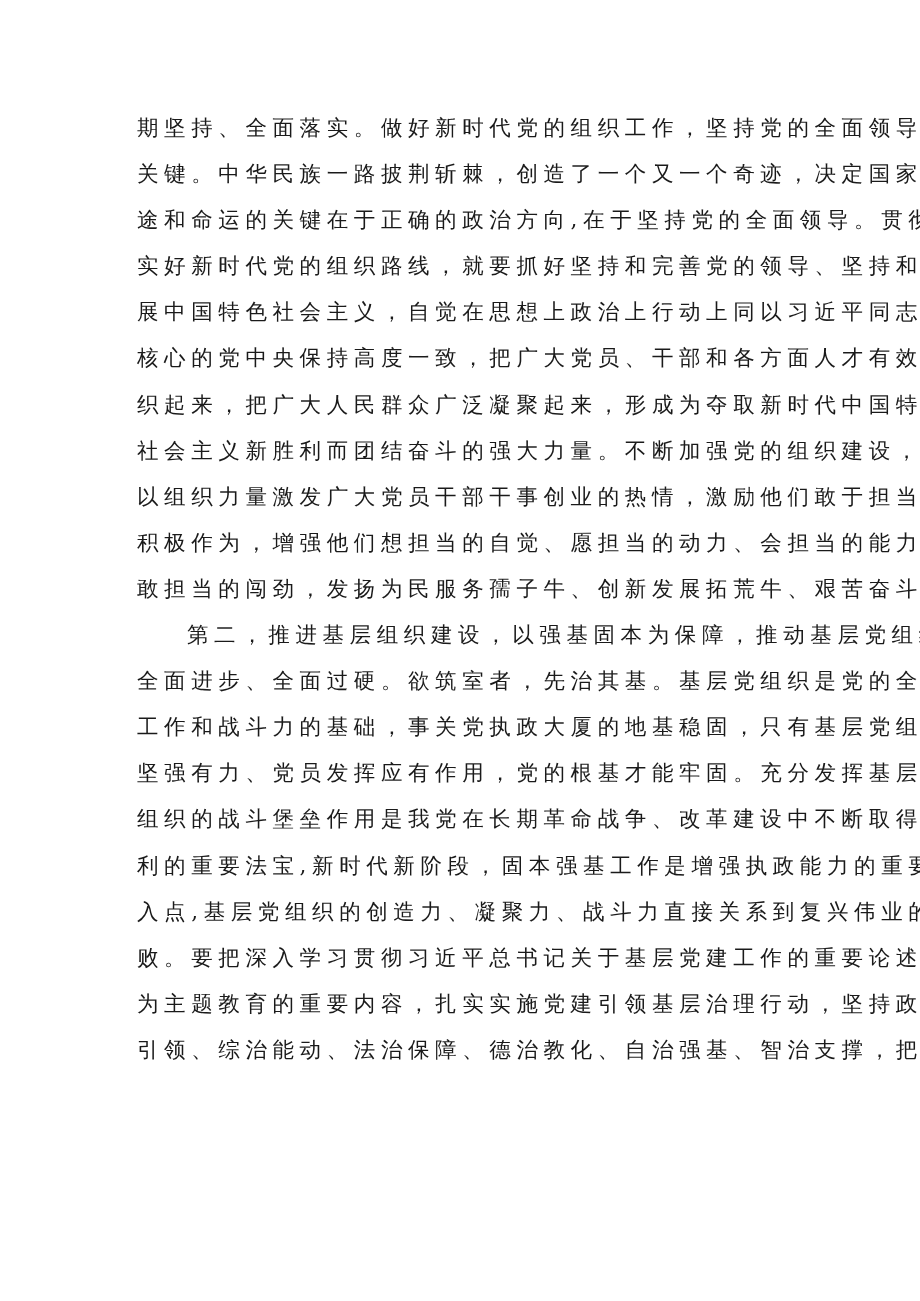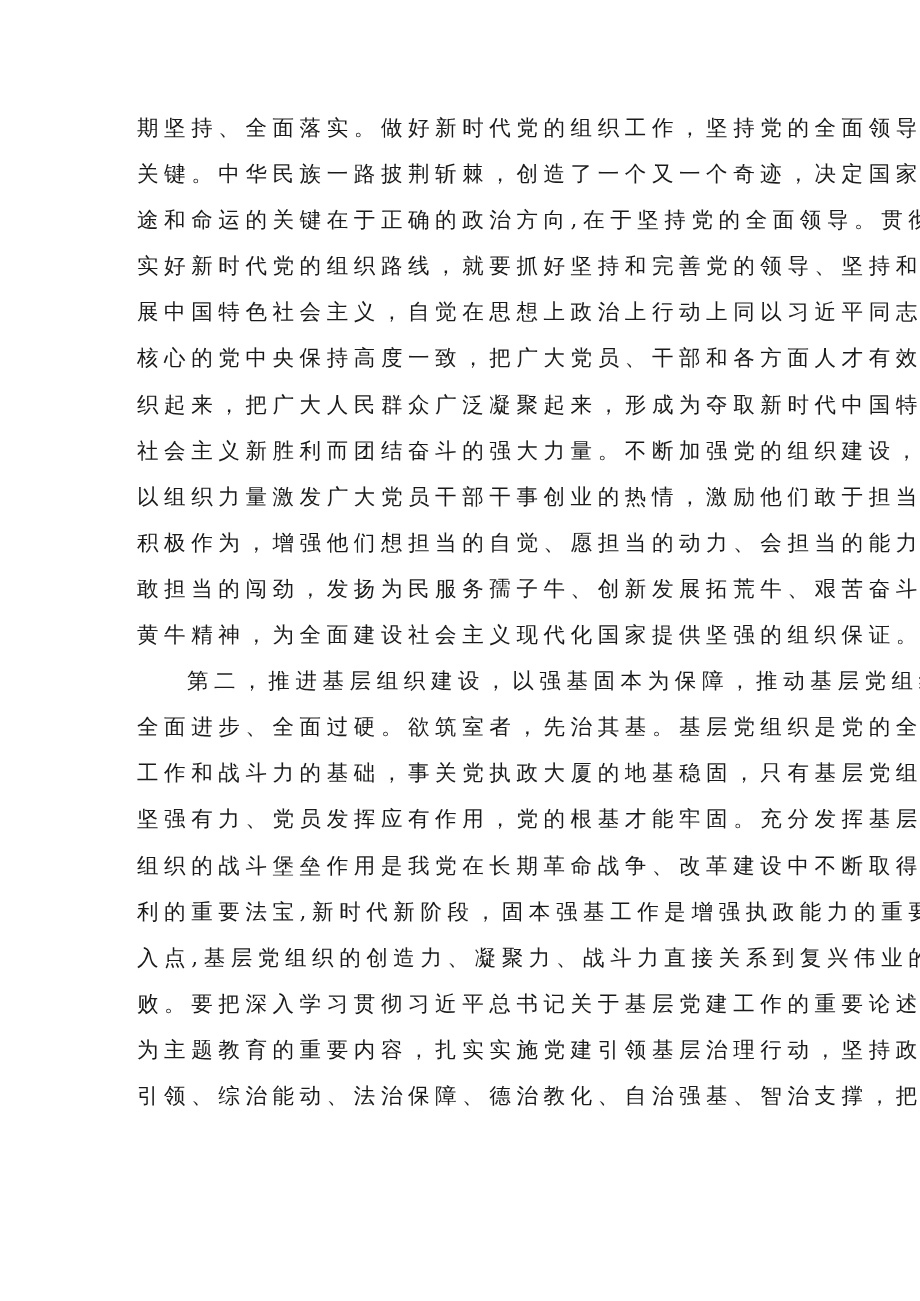--- a/index.html
+++ b/index.html
@@ -41,21 +41,20 @@
     <div class="line">关键。中华民族一路披荆斩棘，创造了一个又一个奇迹，决定国家前</div>
     <div class="line">途和命运的关键在于正确的政治方向,在于坚持党的全面领导。贯彻落</div>
     <div class="line">实好新时代党的组织路线，就要抓好坚持和完善党的领导、坚持和发</div>
     <div class="line">展中国特色社会主义，自觉在思想上政治上行动上同以习近平同志为</div>
     <div class="line">核心的党中央保持高度一致，把广大党员、干部和各方面人才有效组</div>
     <div class="line">织起来，把广大人民群众广泛凝聚起来，形成为夺取新时代中国特色</div>
     <div class="line">社会主义新胜利而团结奋斗的强大力量。不断加强党的组织建设，要</div>
     <div class="line">以组织力量激发广大党员干部干事创业的热情，激励他们敢于担当、</div>
     <div class="line">积极作为，增强他们想担当的自觉、愿担当的动力、会担当的能力和</div>
     <div class="line">敢担当的闯劲，发扬为民服务孺子牛、创新发展拓荒牛、艰苦奋斗老</div>
-    <div class="line">黄牛精神，为全面建设社会主义现代化国家提供坚强的组织保证。</div>
   </div>
   <div class="paragraph">
     <div class="line indent">第二，推进基层组织建设，以强基固本为保障，推动基层党组织</div>
     <div class="line">全面进步、全面过硬。欲筑室者，先治其基。基层党组织是党的全部</div>
     <div class="line">工作和战斗力的基础，事关党执政大厦的地基稳固，只有基层党组织</div>
     <div class="line">坚强有力、党员发挥应有作用，党的根基才能牢固。充分发挥基层党</div>
     <div class="line">组织的战斗堡垒作用是我党在长期革命战争、改革建设中不断取得胜</div>
     <div class="line">利的重要法宝,新时代新阶段，固本强基工作是增强执政能力的重要切</div>
     <div class="line">入点,基层党组织的创造力、凝聚力、战斗力直接关系到复兴伟业的成</div>
     <div class="line">败。要把深入学习贯彻习近平总书记关于基层党建工作的重要论述作</div>

